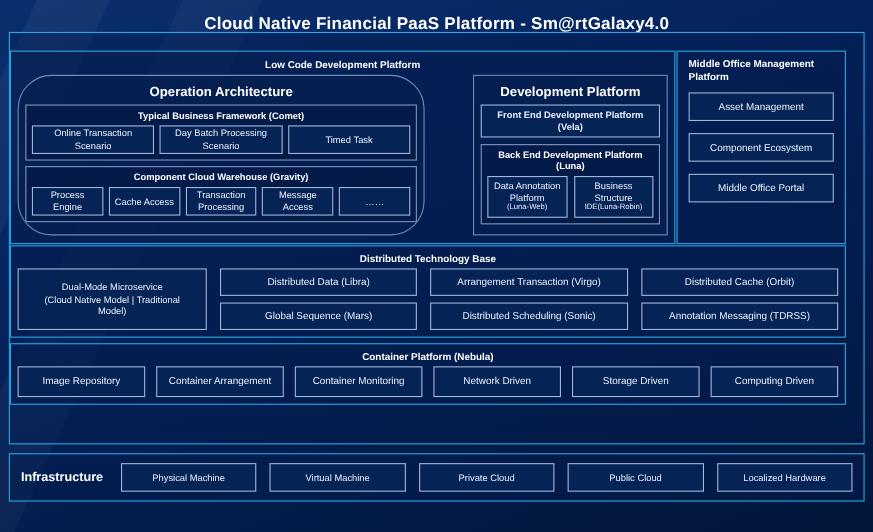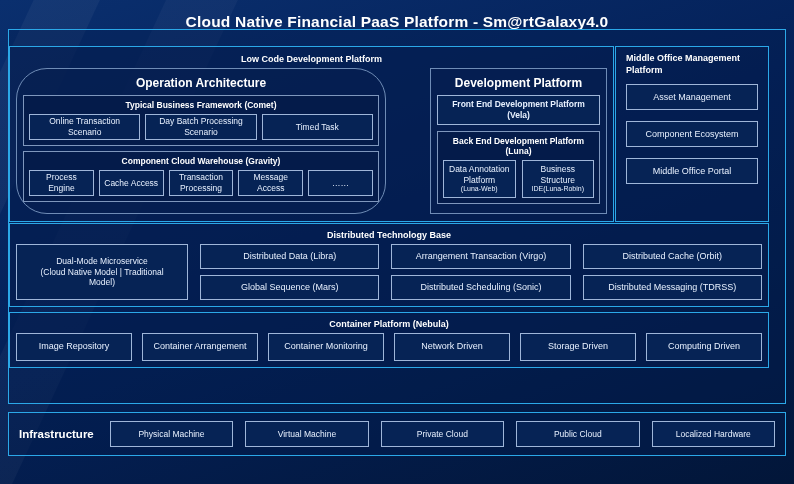--- a/index.html
+++ b/index.html
@@ -264,21 +264,21 @@
       <div class="dtb-col">
         <div class="box">Distributed Data (Libra)</div>
         <div class="box">Global Sequence (Mars)</div>
       </div>
       <div class="dtb-col">
         <div class="box">Arrangement Transaction (Virgo)</div>
         <div class="box">Distributed Scheduling (Sonic)</div>
       </div>
       <div class="dtb-col">
         <div class="box">Distributed Cache (Orbit)</div>
-        <div class="box">Distributed Messaging (TDRSS)</div>
+        <div class="box">Annotation Messaging (TDRSS)</div>
       </div>
     </div>
   </div>
 
   <div class="cplat">
     <div class="section-head">Container Platform (Nebula)</div>
     <div class="cplat-items">
       <div class="box">Image Repository</div>
       <div class="box">Container Arrangement</div>
       <div class="box">Container Monitoring</div>

